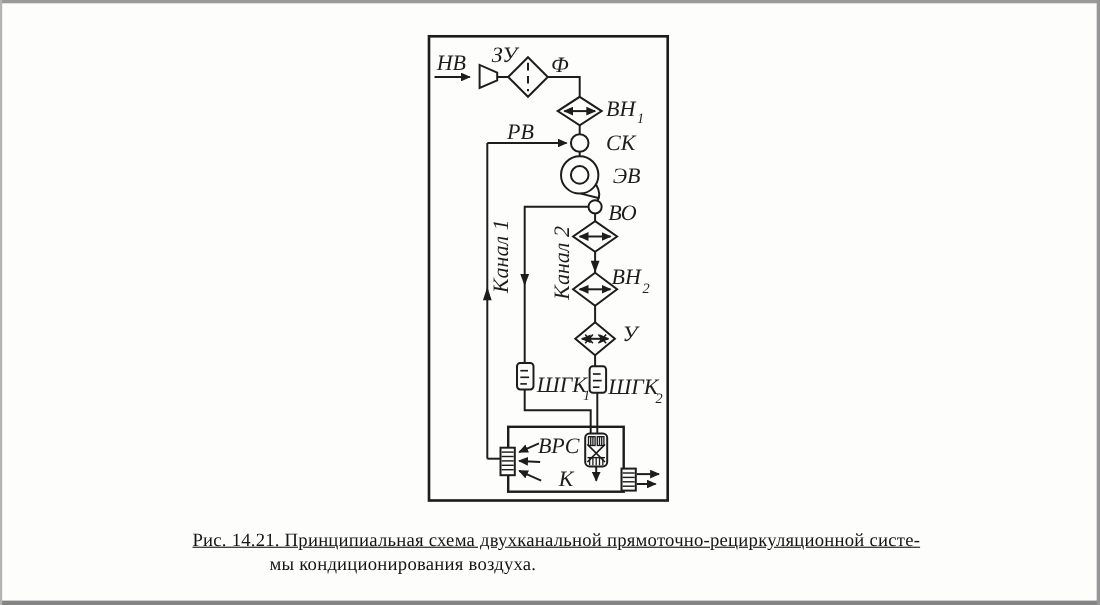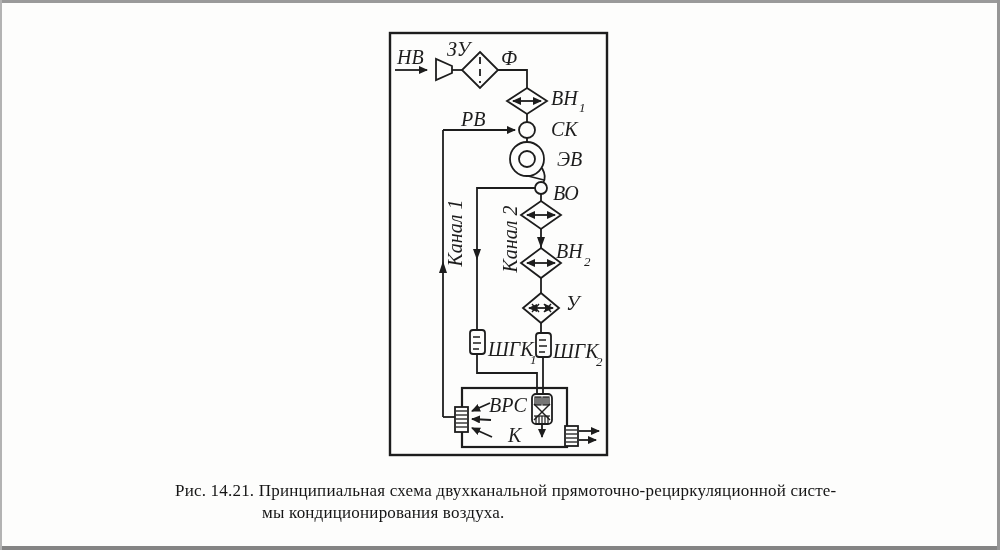--- a/index.html
+++ b/index.html
@@ -23,22 +23,22 @@
     fill:#1d1d1d;
   }
   text.lbl{font-size:20px;}
   text.sub{font-size:13px;}
 
   .caption{
     position:absolute;color:#151515;
     font-family:"Liberation Serif", serif;
     font-size:17px;letter-spacing:.2px;white-space:nowrap;
   }
-  .caption.l1{left:175px;top:481px;}
-  .caption.l2{left:262px;top:503px;}
+  .caption.l1{left:175px;top:481px;text-decoration:underline;}
+  .caption.l2{left:245px;top:503px;}
 </style>
 </head>
 <body>
 
 <div class="edge top"></div>
 <div class="edge bottom"></div>
 <div class="edge left"></div>
 <div class="edge right"></div>
 
 <svg id="scheme" width="1000" height="550" viewBox="0 0 1000 550">

